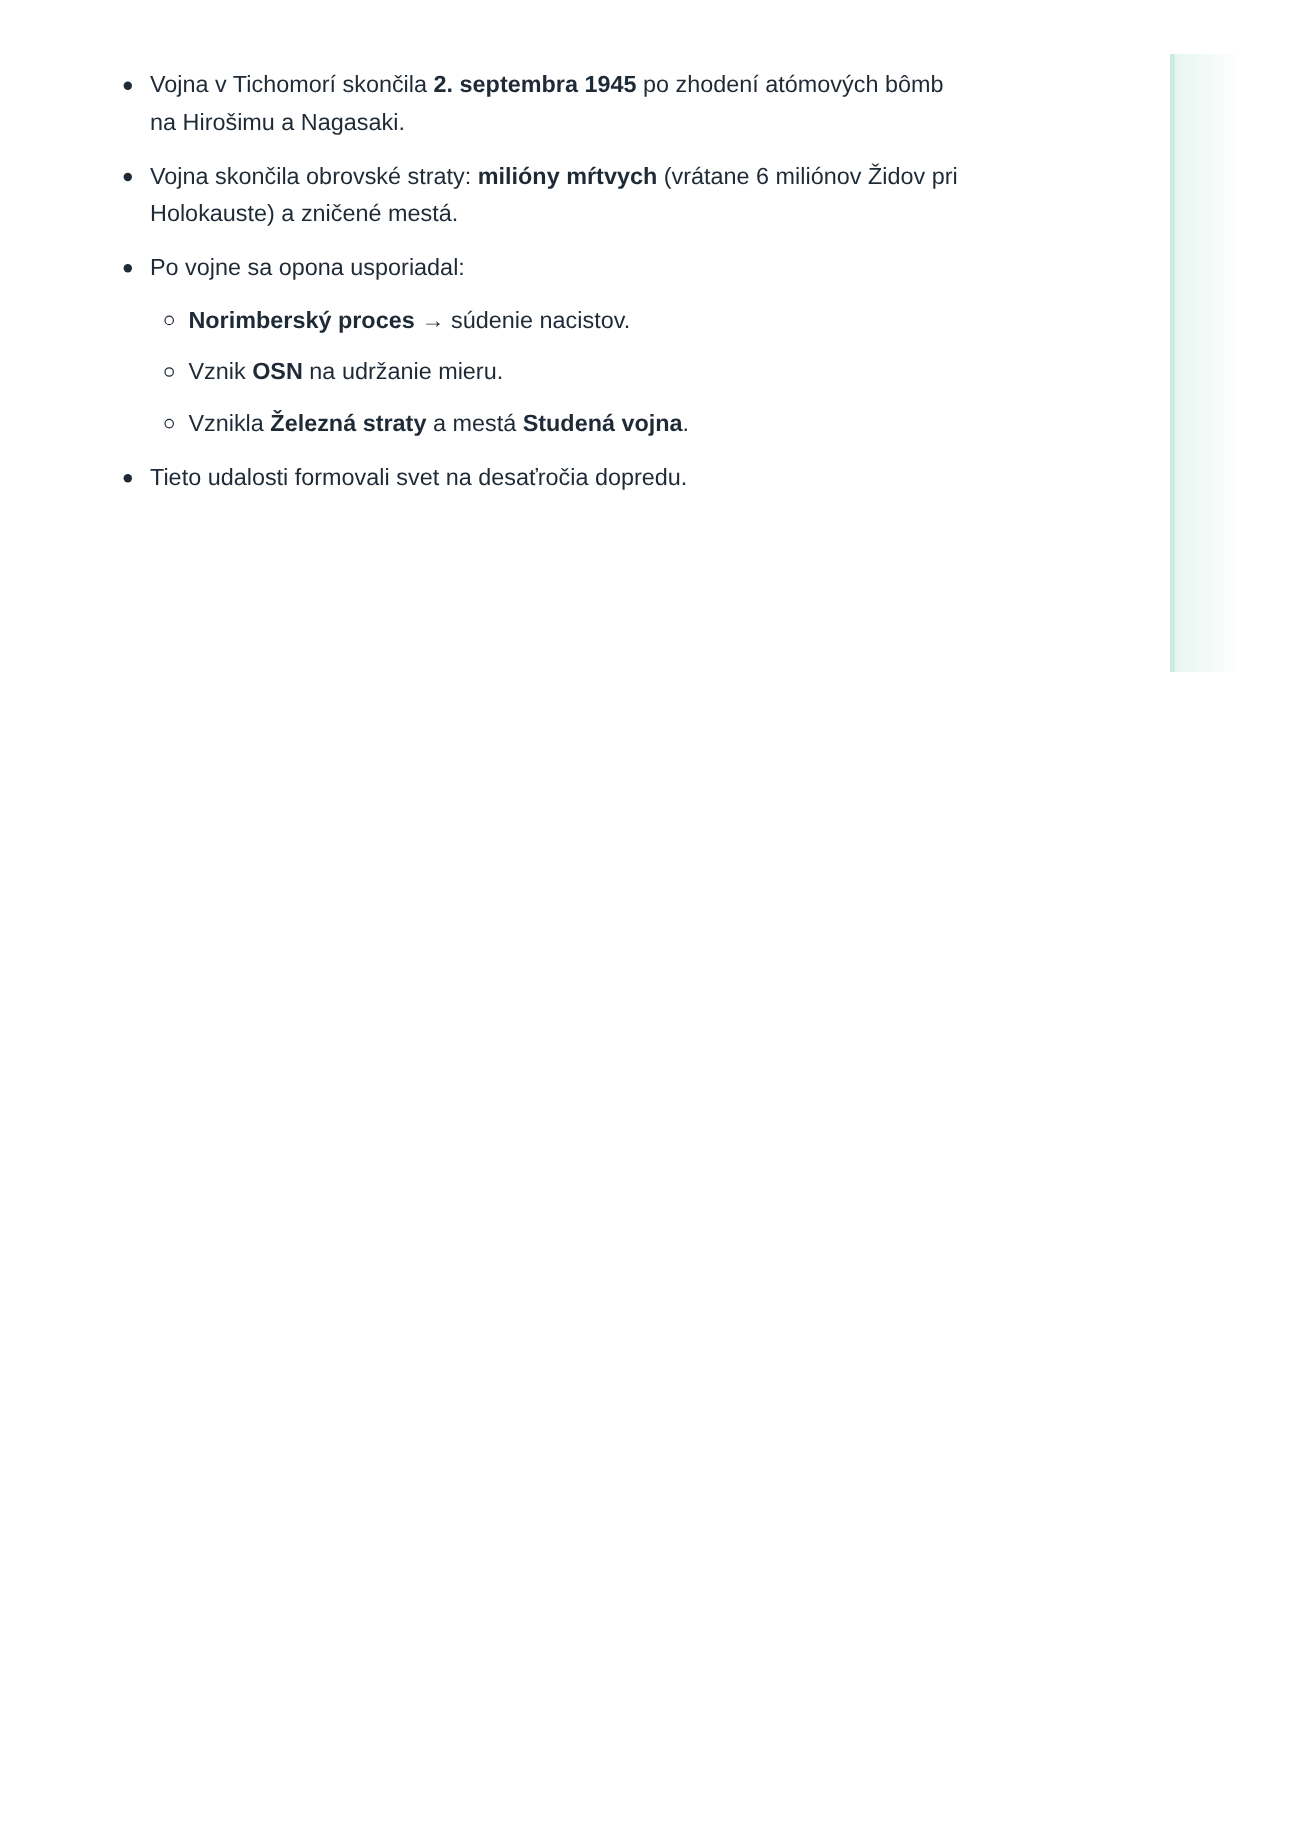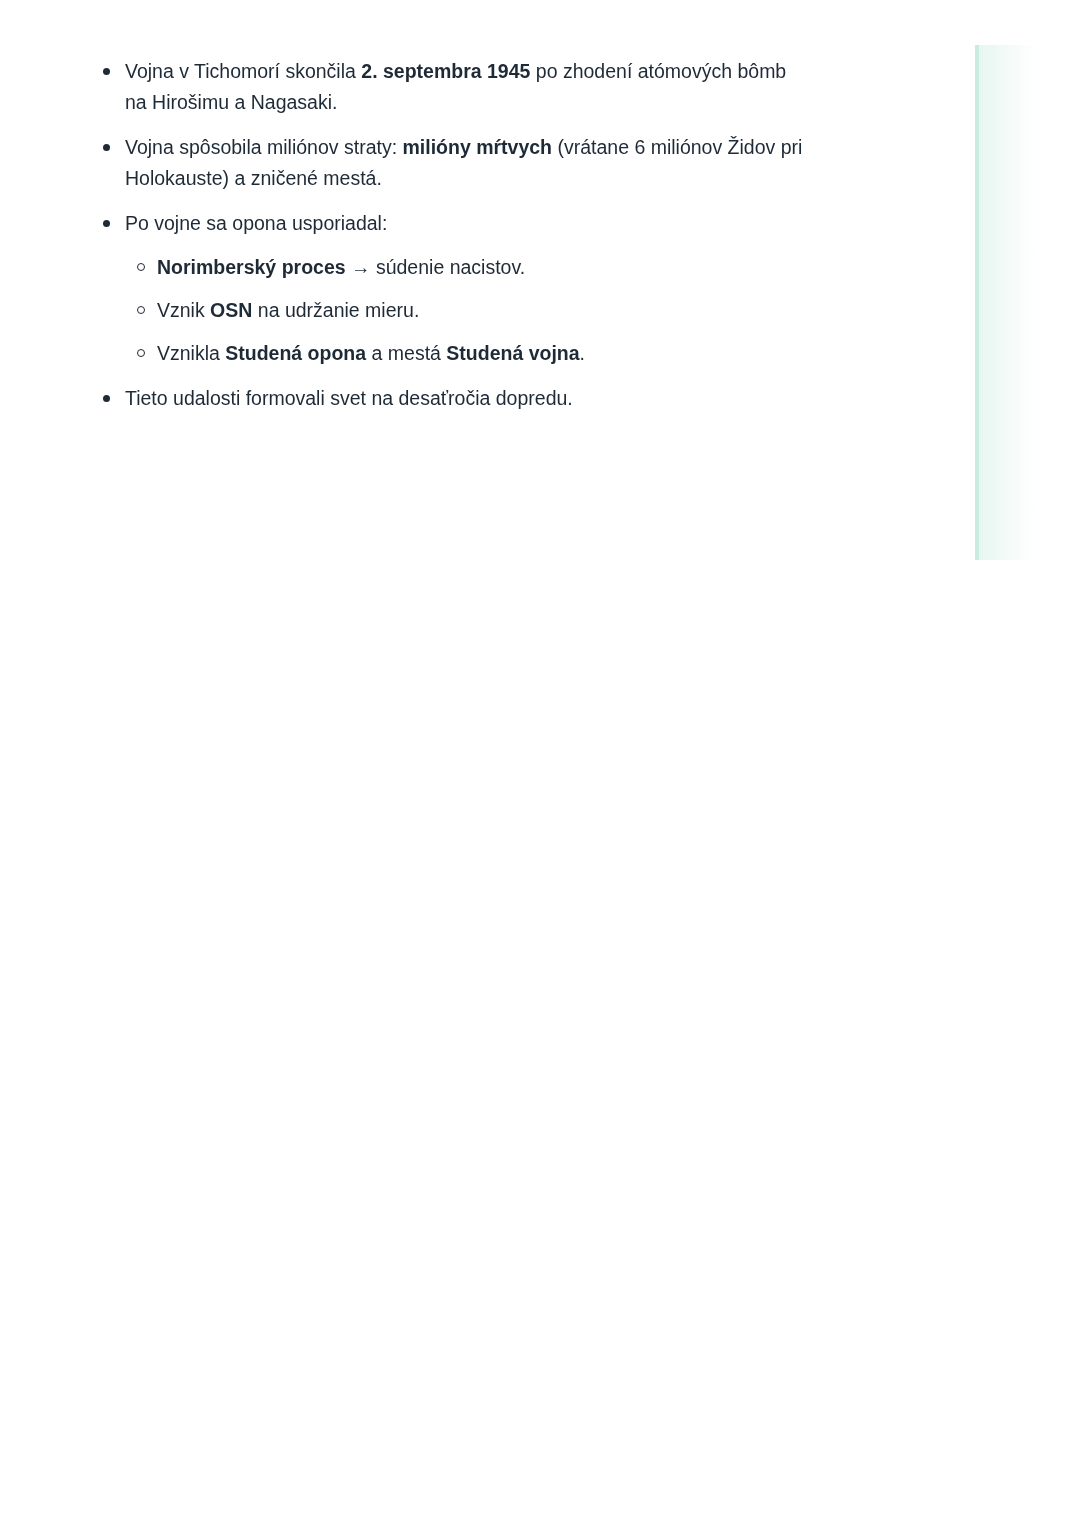--- a/index.html
+++ b/index.html
@@ -85,33 +85,33 @@
 
 <div class="page">
 
   <div class="accent-strip"></div>
 
   <ul class="main-list">
     <li>
       <span class="rich"><span>Vojna v Tichomorí skončila </span><span class="bold">2. septembra 1945</span><span> po zhodení atómových bômb na Hirošimu a Nagasaki.</span></span>
     </li>
     <li>
-      <span class="rich"><span>Vojna spôsobila miliónov straty: </span><span class="bold">milióny mŕtvych</span><span> (vrátane 6 miliónov Židov pri Holokauste) a zničené mestá.</span></span>
+      <span class="rich"><span>Vojna skončila obrovské straty: </span><span class="bold">milióny mŕtvych</span><span> (vrátane 6 miliónov Židov pri Holokauste) a zničené mestá.</span></span>
     </li>
     <li>
       <span class="rich"><span>Po vojne sa opona usporiadal:</span></span>
       <ul class="sub-list">
         <li>
           <span class="rich"><span class="bold">Norimberský proces</span><span> → súdenie nacistov.</span></span>
         </li>
         <li>
           <span class="rich"><span>Vznik </span><span class="bold">OSN</span><span> na udržanie mieru.</span></span>
         </li>
         <li>
-          <span class="rich"><span>Vznikla </span><span class="bold">Studená opona</span><span> a mestá </span><span class="bold">Studená vojna</span><span>.</span></span>
+          <span class="rich"><span>Vznikla </span><span class="bold">Železná straty</span><span> a mestá </span><span class="bold">Studená vojna</span><span>.</span></span>
         </li>
       </ul>
     </li>
     <li>
       <span class="rich"><span>Tieto udalosti formovali svet na desaťročia dopredu.</span></span>
     </li>
   </ul>
 
   <div class="footer">(c) Knowunity 2025</div>
 

